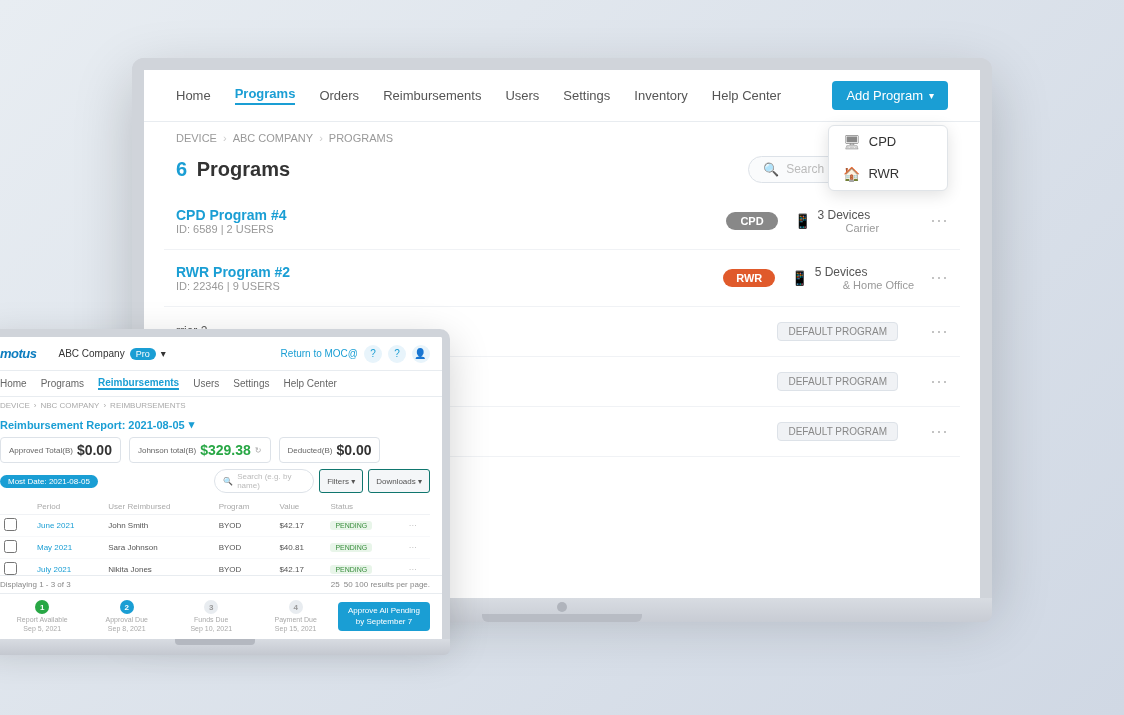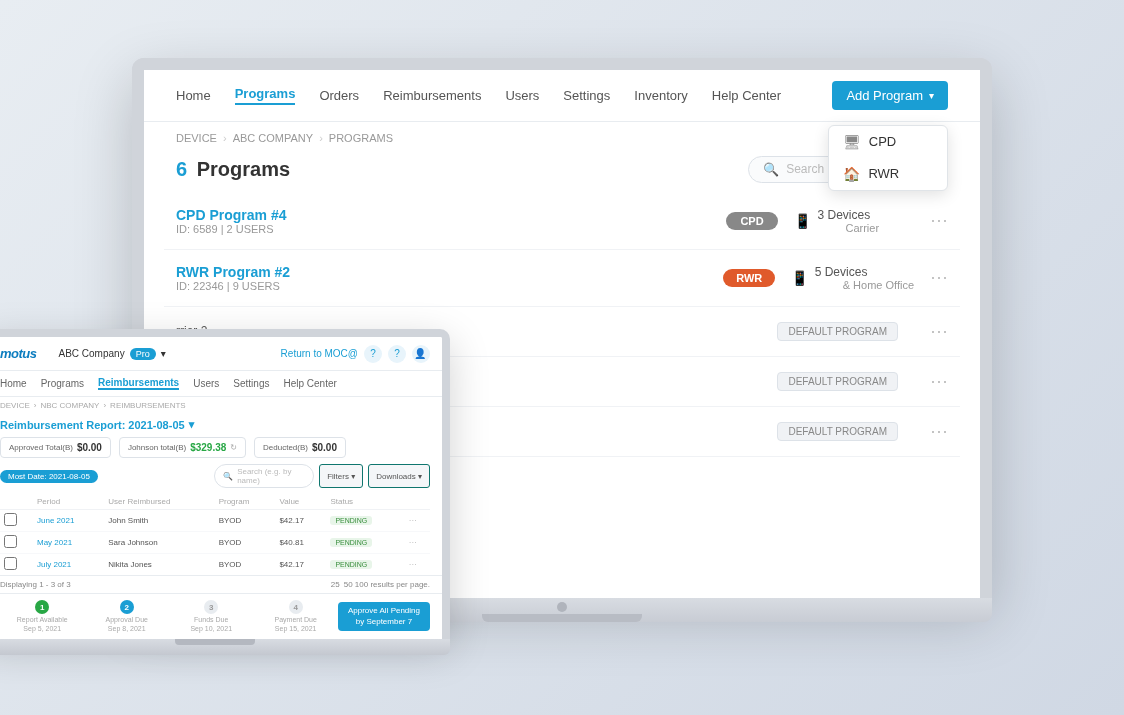--- a/index.html
+++ b/index.html
@@ -373,21 +373,21 @@
       border-radius: 4px;
       padding: 4px 8px;
       font-size: 8px;
       color: #666;
       background: #fff;
       display: flex;
       align-items: center;
       gap: 4px;
     }
     .mini-stat-val {
-      font-size: 10px;
+      font-size: 14px;
       font-weight: 700;
       color: #333;
     }
     .mini-stat-green { color: #28a745; }
     .mini-toolbar {
       display: flex;
       align-items: center;
       justify-content: space-between;
       margin-bottom: 6px;
     }

